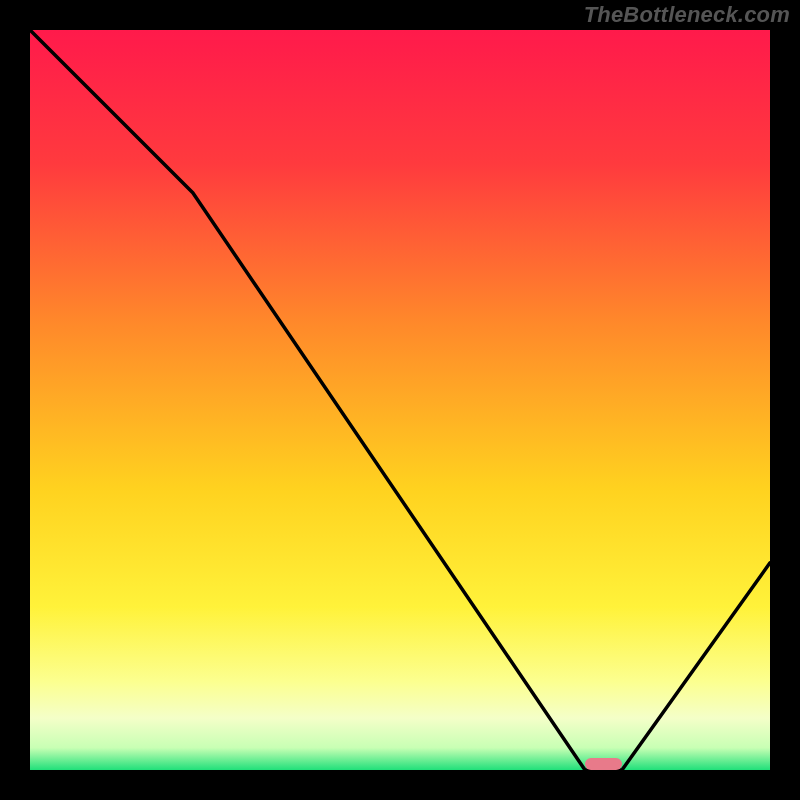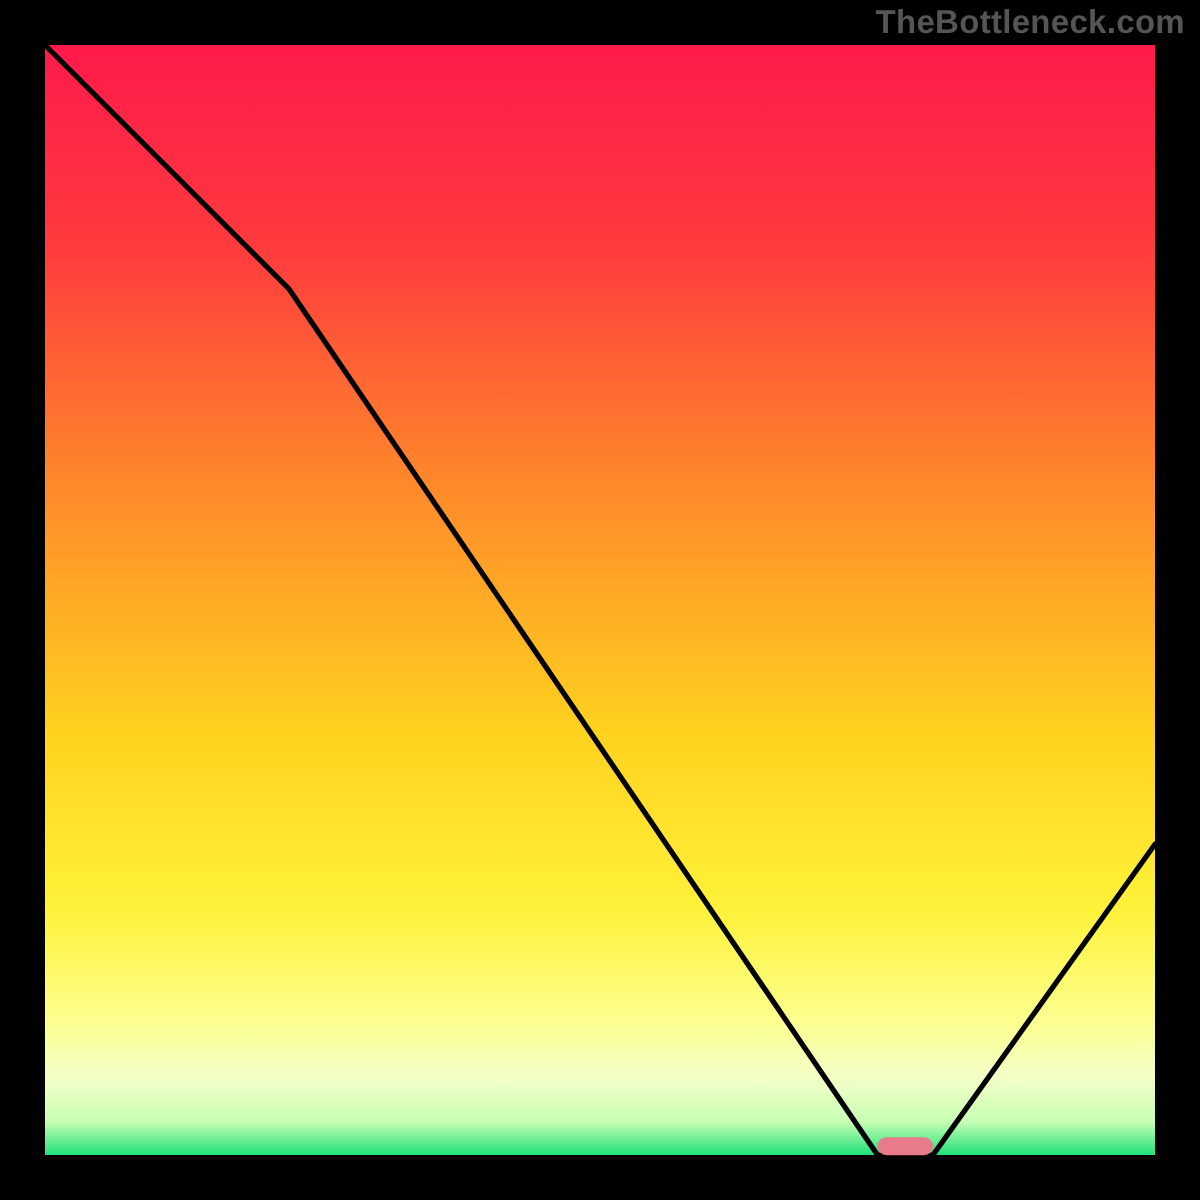--- a/index.html
+++ b/index.html
@@ -18,20 +18,21 @@
   }
   .watermark {
     position: absolute;
     top: 2px;
     right: 10px;
     color: #555;
     font-size: 22px;
     font-weight: 600;
     z-index: 30;
     letter-spacing: 0.2px;
+    font-style: italic;
   }
   svg.chart {
     position: absolute;
     top: 0;
     left: 0;
   }
 </style>
 </head>
 <body>
 <div class="container">

